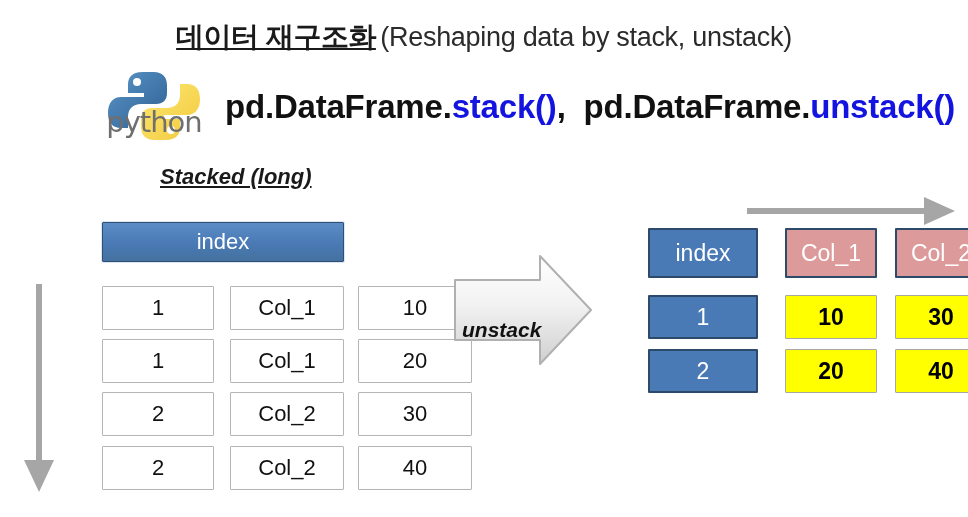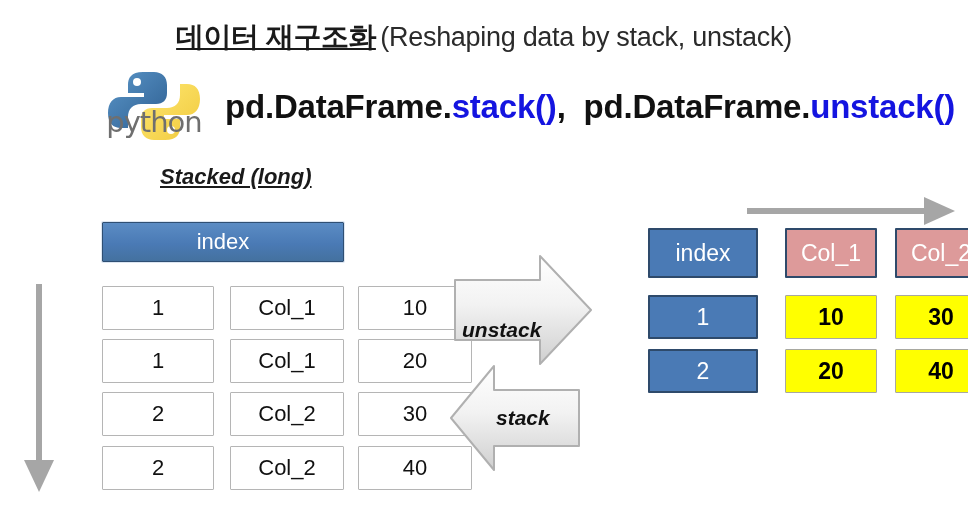--- a/index.html
+++ b/index.html
@@ -231,33 +231,20 @@
           <stop offset="0%" stop-color="#ffffff"></stop>
           <stop offset="45%" stop-color="#f2f2f2"></stop>
           <stop offset="100%" stop-color="#cfcfcf"></stop>
         </linearGradient>
       </defs>
       <polygon points="3,28 88,28 88,4 139,58 88,112 88,88 3,88" fill="url(#gradR)" stroke="#b0b0b0" stroke-width="2" stroke-linejoin="round"></polygon>
     </svg>
     <div class="block-arrow-label" style="left:10px; top:46px;margin-top:20px;">unstack</div>
   </div>
 
-  <div class="block-arrow" style="left:448px; top:362px;">
-    <svg width="134" height="112" viewBox="0 0 134 112" xmlns="http://www.w3.org/2000/svg">
-      <defs>
-        <linearGradient id="gradL" x1="0" y1="0" x2="0" y2="1">
-          <stop offset="0%" stop-color="#ffffff"></stop>
-          <stop offset="45%" stop-color="#f2f2f2"></stop>
-          <stop offset="100%" stop-color="#cfcfcf"></stop>
-        </linearGradient>
-      </defs>
-      <polygon points="131,28 46,28 46,4 3,56 46,108 46,84 131,84" fill="url(#gradL)" stroke="#b0b0b0" stroke-width="2" stroke-linejoin="round"></polygon>
-    </svg>
-    <div class="block-arrow-label" style="left:48px; top:44px;">stack</div>
-  </div>
 
   <div class="thin-arrow" style="left:744px; top:196px;">
     <svg width="214" height="30" viewBox="0 0 214 30" xmlns="http://www.w3.org/2000/svg">
       <line x1="3" y1="15" x2="186" y2="15" stroke="#a6a6a6" stroke-width="6"></line>
       <polygon points="211,15 180,1 180,29" fill="#a6a6a6"></polygon>
     </svg>
   </div>
 
   <div class="cell cell-blue" style="left:608px; top:228px; width:110px; height:50px;">index</div>
   <div class="cell cell-pink" style="left:745px; top:228px; width:92px; height:50px;">Col_1</div>

